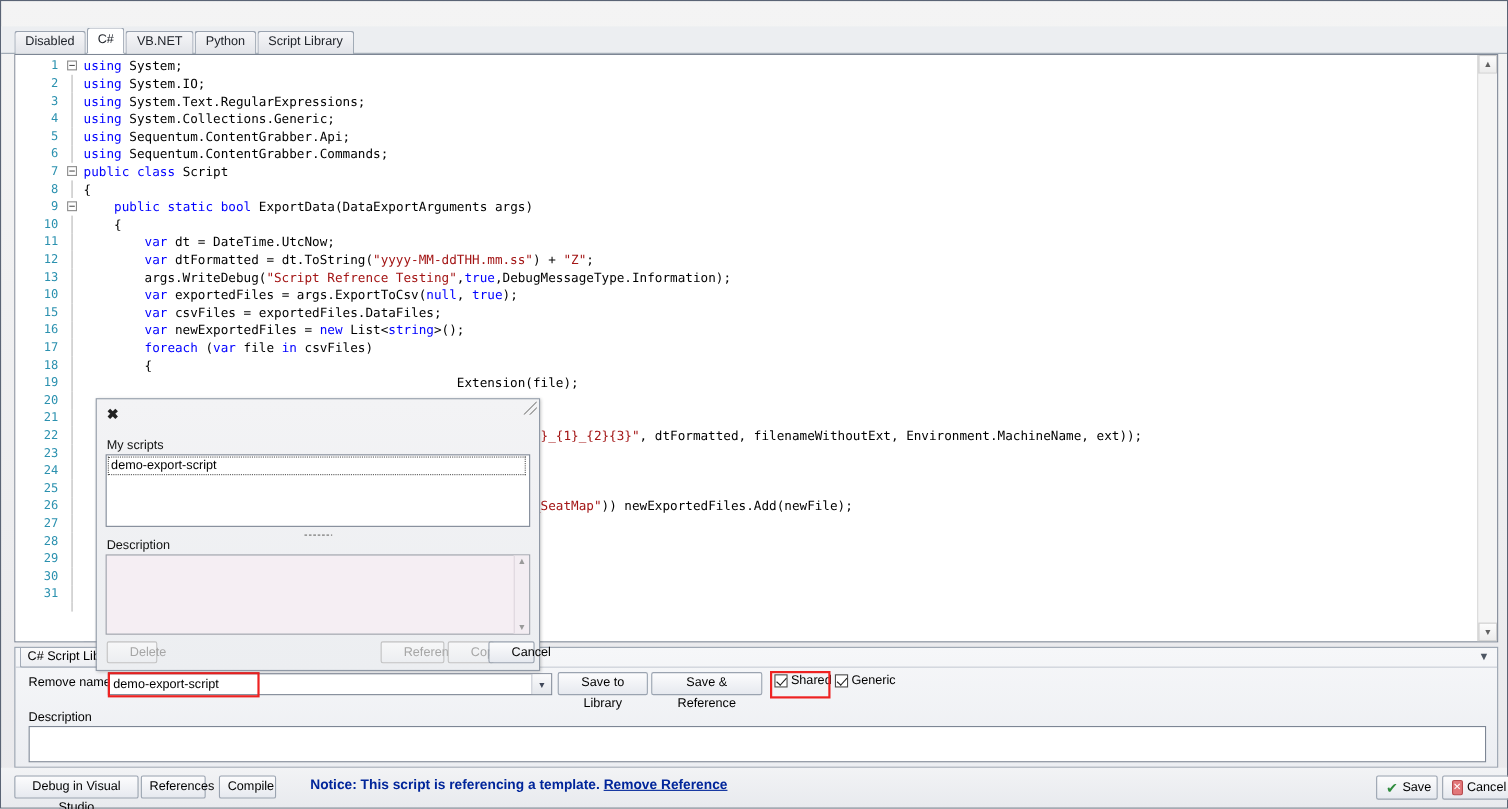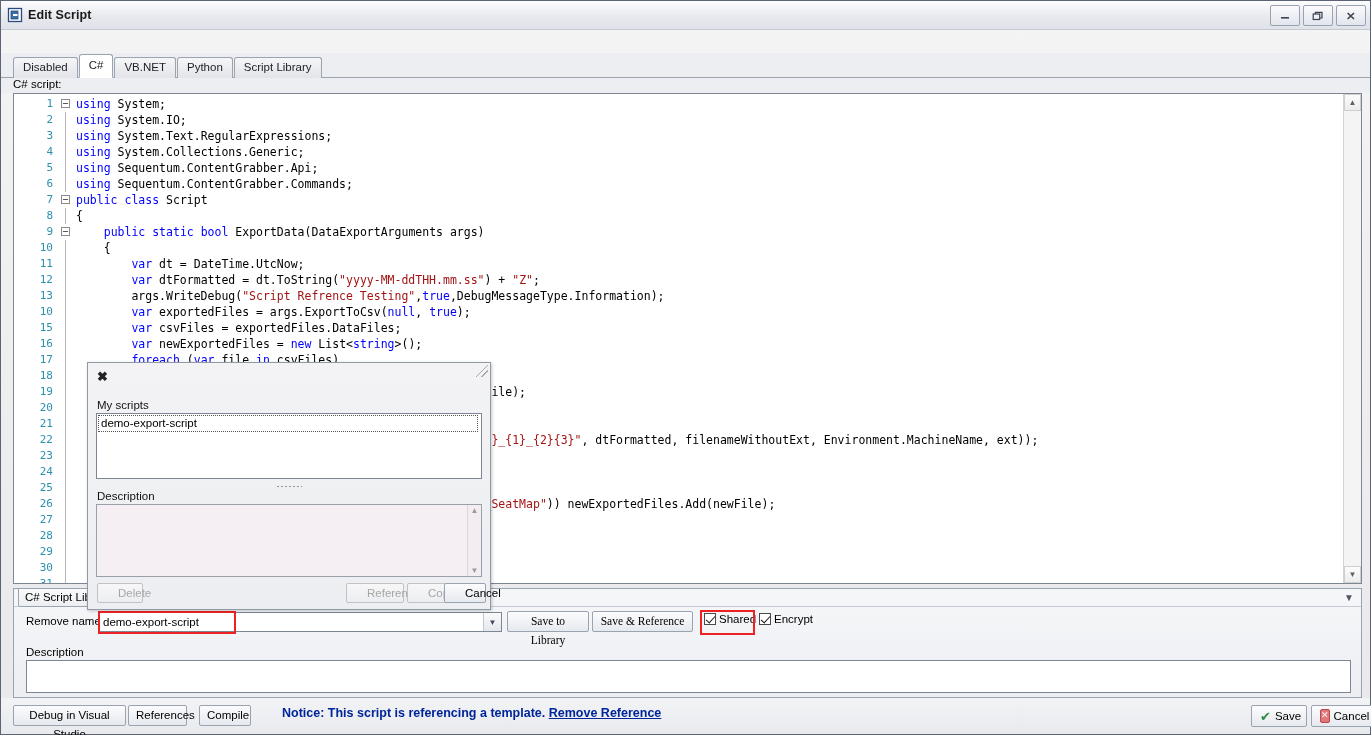--- a/index.html
+++ b/index.html
@@ -230,21 +230,21 @@
     width:17px;height:18px;margin-right:0;flex:0 0 17px;
     background:linear-gradient(#fbfbfc,#e4e7ec);
     border-left:1px solid #c2c7d0;
     display:flex;align-items:center;justify-content:center;
     font-size:8px;color:#40485a;
   }
   .lbtn{
     position:absolute;height:21px;line-height:19px;
     border:1px solid #9aa3b0;border-radius:2px;
     background:linear-gradient(#fcfcfd,#e6e9ef);
-    font-size:11.5px;text-align:center;box-sizing:border-box;padding:0 7px;font-family:Liberation Serif, serif;
+    font-size:11.5px;text-align:center;box-sizing:border-box;padding:0 7px;
   }
   .chk{position:absolute;display:flex;align-items:center;font-size:11.5px;}
   .chkbox{
     width:12px;height:12px;border:1px solid #4a4a4a;background:#fff;
     display:inline-block;margin-right:3px;position:relative;box-sizing:border-box;
   }
   .chkbox:after{
     content:"";position:absolute;left:3px;top:0px;width:4px;height:8px;
     border:solid #1d1d1d;border-width:0 1.6px 1.6px 0;transform:rotate(42deg);
   }
@@ -282,58 +282,29 @@
   .xicon{
     width:12px;height:12px;background:#e2777a;border:1px solid #b84a4d;
     color:#fff;font-size:9px;line-height:10px;text-align:center;border-radius:2px;
   }
 </style>
 </head>
 <body>
 
 <div class="window">
 
-  <div class="titlebar">
-    <span class="title-icon">
-      <svg width="16" height="16" viewBox="0 0 16 16">
-        <rect x="1.5" y="1.5" width="13" height="13" fill="#ffffff" stroke="#2b4a7d" stroke-width="1.3"></rect>
-        <path d="M4 4 h7 v3 h-5 v2 h5 v3 h-7 z" fill="#3b6ea5"></path>
-        <rect x="4" y="4" width="7" height="8" fill="none" stroke="#2b4a7d" stroke-width="0.8"></rect>
-      </svg>
-    </span>
-    <span class="title-text">Edit Script</span>
-    <div class="win-btns">
-      <div class="win-btn">
-        <svg width="12" height="10" viewBox="0 0 12 10">
-            <rect x="2" y="6" width="8" height="1.6" fill="#3a4252"></rect>
-          </svg>
-      </div>
-      <div class="win-btn">
-        <svg width="12" height="10" viewBox="0 0 12 10">
-          <rect x="1.2" y="3" width="6.5" height="5.5" fill="none" stroke="#3a4252" stroke-width="1.2"></rect>
-          <path d="M3.4 3 V1.4 H10 V7 H8" fill="none" stroke="#3a4252" stroke-width="1.2"></path>
-        </svg>
-      </div>
-      <div class="win-btn close">
-        <svg width="12" height="10" viewBox="0 0 12 10">
-          <path d="M2.6 2 L9 8 M9 2 L2.6 8" stroke="#3a4252" stroke-width="1.6" fill="none"></path>
-        </svg>
-      </div>
-    </div>
-  </div>
 
   <div class="tabstrip">
     <div class="tab">Disabled</div>
     <div class="tab active">C#</div>
     <div class="tab">VB.NET</div>
     <div class="tab">Python</div>
     <div class="tab">Script Library</div>
   </div>
 
-  <div class="scriptlabel">C# script:</div>
 
   <div class="editor-wrap">
     <div class="gutter">
         <div>1</div>
         <div>2</div>
         <div>3</div>
         <div>4</div>
         <div>5</div>
         <div>6</div>
         <div>7</div>
@@ -512,21 +483,21 @@
         <span class="arrow">▼</span>
       </div>
       <div class="lbtn" style="left:493px;top:0;width:82px;">Save to Library</div>
       <div class="lbtn" style="left:578px;top:0;width:101px;">Save &amp; Reference</div>
       <div class="chk" style="left:690px;top:2px;">
         <span class="chkbox"></span>
         <span>Shared</span>
       </div>
       <div class="chk" style="left:745px;top:2px;">
         <span class="chkbox"></span>
-        <span>Encrypt</span>
+        <span>Generic</span>
       </div>
     </div>
 
     <div class="desc2label">Description</div>
     <div class="desc2box">
       <span></span>
     </div>
 
     <div class="redbox" style="left:84px;top:22px;width:138px;height:23px;"></div>
     <div class="redbox" style="left:686px;top:21px;width:55px;height:25px;"></div>

